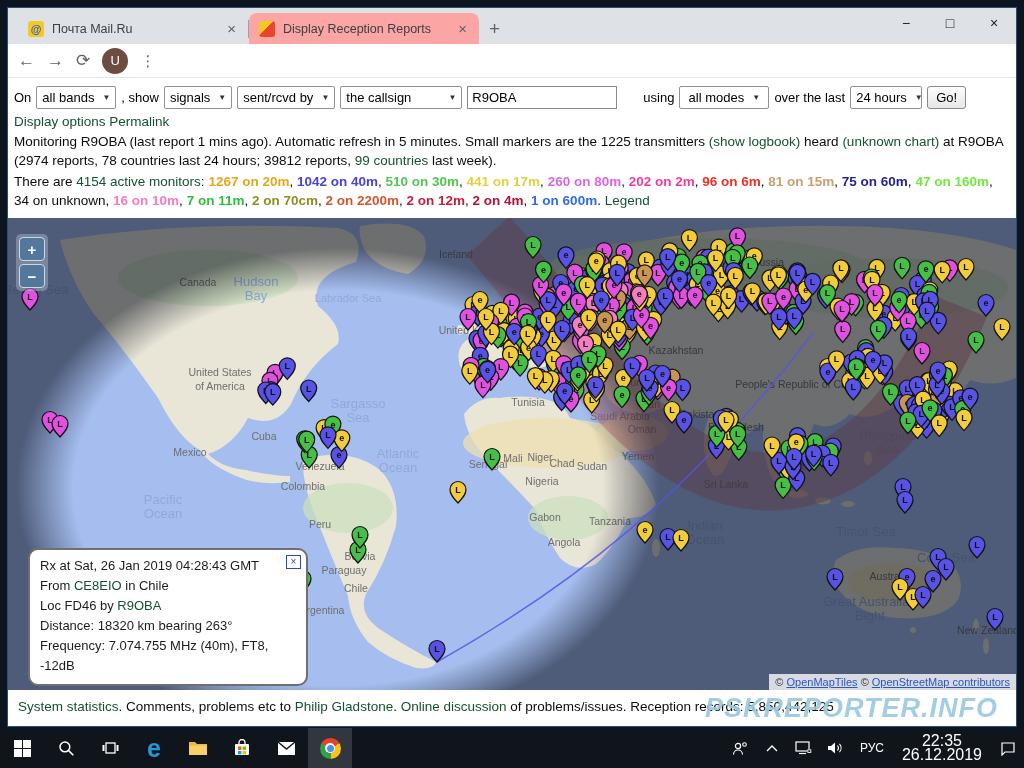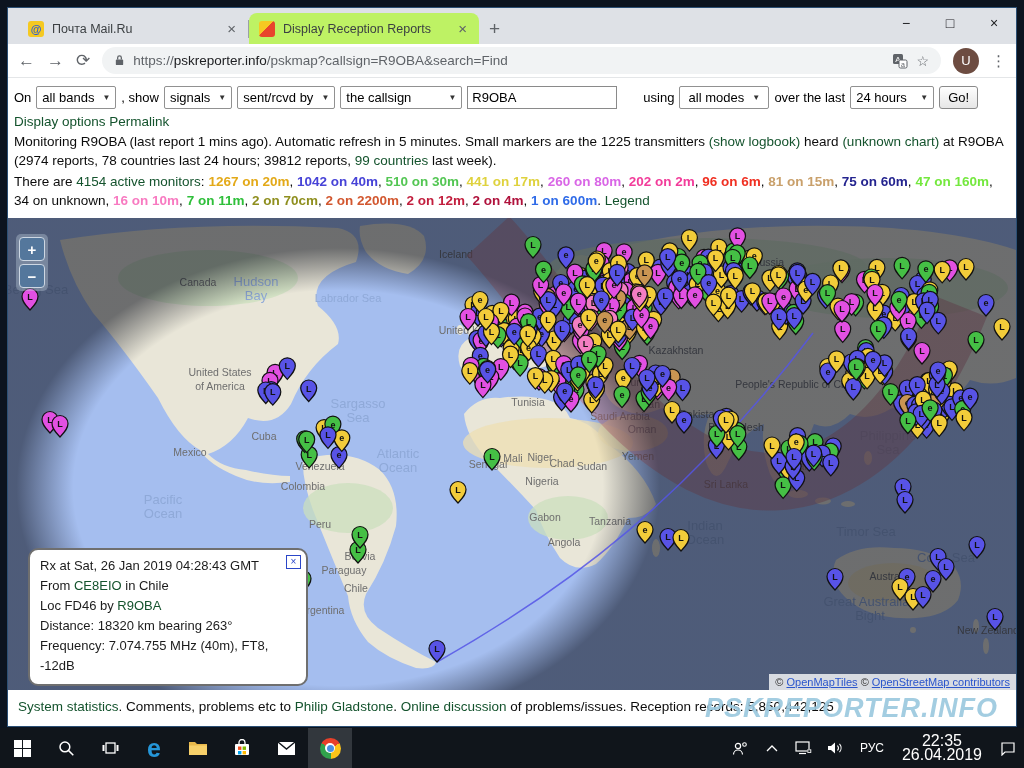--- a/index.html
+++ b/index.html
@@ -2,21 +2,21 @@
 <html><head>
 <meta charset="utf-8">
 <style>
   *{box-sizing:border-box;margin:0;padding:0}
   html,body{width:1024px;height:768px;overflow:hidden}
   body{background:#0c141f;font-family:"Liberation Sans",sans-serif;position:relative}
   .window{position:absolute;left:8px;top:8px;width:1008px;height:718px;background:#fff;outline:1px solid #2b4f74}
   
   .tabstrip{height:36px;background:#dee1e6;position:relative;display:flex;align-items:flex-end;padding-left:10px}
   .tab{width:230px;height:31px;display:flex;align-items:center;gap:8px;padding:0 10px;font-size:12.5px;color:#3c4043;border-radius:8px 8px 0 0;position:relative}
-  .tab.active{background:#bef264}
+  .tab.active{background:#fca5a5}
   .tab .ttl{white-space:nowrap;overflow:hidden;flex:1}
   .tab .close{color:#5f6368;font-size:15px;line-height:15px;padding:0 2px}
   .favicon{width:16px;height:16px;border-radius:3px;display:flex;align-items:center;justify-content:center;font-size:11px;font-weight:bold;flex:none}
   .fav-mail{background:#f5c922;color:#2b5bd7}
   .fav-psk{background:linear-gradient(135deg,#f5c922 45%,#e8452c 45%);transform:rotate(0deg)}
   .tabsep{width:1px;height:18px;background:#9aa0a6;margin-bottom:6px}
   .newtab{color:#5f6368;font-size:19px;padding:0 12px 4px 10px}
   .wincontrols{position:absolute;right:0;top:0;height:30px;display:flex}
   .wbtn{width:44px;height:30px;display:flex;align-items:center;justify-content:center;color:#202124;font-size:14px}
   
@@ -91,34 +91,20 @@
       <div class="wbtn">−</div>
       <div class="wbtn">□</div>
       <div class="wbtn">×</div>
     </div>
   </div>
 
   <div class="navbar">
     <span class="navico">←</span>
     <span class="navico">→</span>
     <span class="navico">⟳</span>
-    <div class="addressbar">
-      <svg width="11" height="13" viewBox="0 0 12 14">
-        <rect x="2" y="6" width="8" height="6" rx="1" fill="#5f6368"></rect>
-        <path d="M4 6 V4 a2 2 0 0 1 4 0 V6" stroke="#5f6368" stroke-width="1.4" fill="none"></path>
-      </svg>
-      <span class="url"><span>https://</span><span class="host">pskreporter.info</span><span>/pskmap?callsign=R9OBA&amp;search=Find</span></span>
-      <svg width="16" height="16" viewBox="0 0 16 16">
-        <rect x="1" y="1" width="10" height="10" rx="1.5" fill="#5f6368"></rect>
-        <text x="6" y="9" font-size="8" fill="#fff" text-anchor="middle" font-family="Liberation Sans">A</text>
-        <rect x="7" y="7" width="8" height="8" rx="1.5" fill="#fff" stroke="#5f6368"></rect>
-        <text x="11" y="13.5" font-size="7" fill="#5f6368" text-anchor="middle" font-family="Liberation Sans">a</text>
-      </svg>
-      <span class="abtn">☆</span>
-    </div>
     <div class="avatar">U</div>
     <span class="kebab">⋮</span>
   </div>
 
   <div class="controls">
     <span>On</span>
     <span class="sel">
         <span>all bands</span>
         <span class="car">▼</span>
       </span>
@@ -135,21 +121,21 @@
         <span>the callsign</span>
         <span class="car">▼</span>
       </span>
     <span class="tin">R9OBA</span>
     <span style="margin-left:21px">using</span>
     <span class="sel" style="width:90px;justify-content:center">
         <span>all modes</span>
         <span class="car">▼</span>
       </span>
     <span>over the last</span>
-    <span class="sel" style="width:84px;justify-content:space-between">
+    <span class="sel" style="width:72px;justify-content:space-between">
         <span>24 hours</span>
         <span class="car">▼</span>
       </span>
     <span class="go">Go!</span>
   </div>
 
   <div class="linksrow">
     <span class="lnk">Display options</span>
     <span> </span>
     <span class="lnk">Permalink</span>
@@ -2415,21 +2401,21 @@
     <div class="trico">
       <svg width="17" height="14" viewBox="0 0 17 14">
         <path d="M1 5 h3 l4 -3.5 v11 L4 9 H1 z" fill="#fff"></path>
         <path d="M10.5 4.5 a4 4 0 0 1 0 5" stroke="#fff" stroke-width="1.1" fill="none"></path>
         <path d="M12.5 2.8 a6.5 6.5 0 0 1 0 8.4" stroke="#fff" stroke-width="1.1" fill="none"></path>
       </svg>
     </div>
     <span class="lang">РУС</span>
     <div class="clock">
       <div>22:35</div>
-      <div>26.04.2019</div>
+      <div>26.12.2019</div>
     </div>
     <div class="trico">
       <svg width="16" height="15" viewBox="0 0 16 15">
         <path d="M2 2 h12 v9 h-9 l-3 3 z" stroke="#fff" stroke-width="1.2" fill="none"></path>
       </svg>
     </div>
   </div>
 </div>
 
 </body></html>

